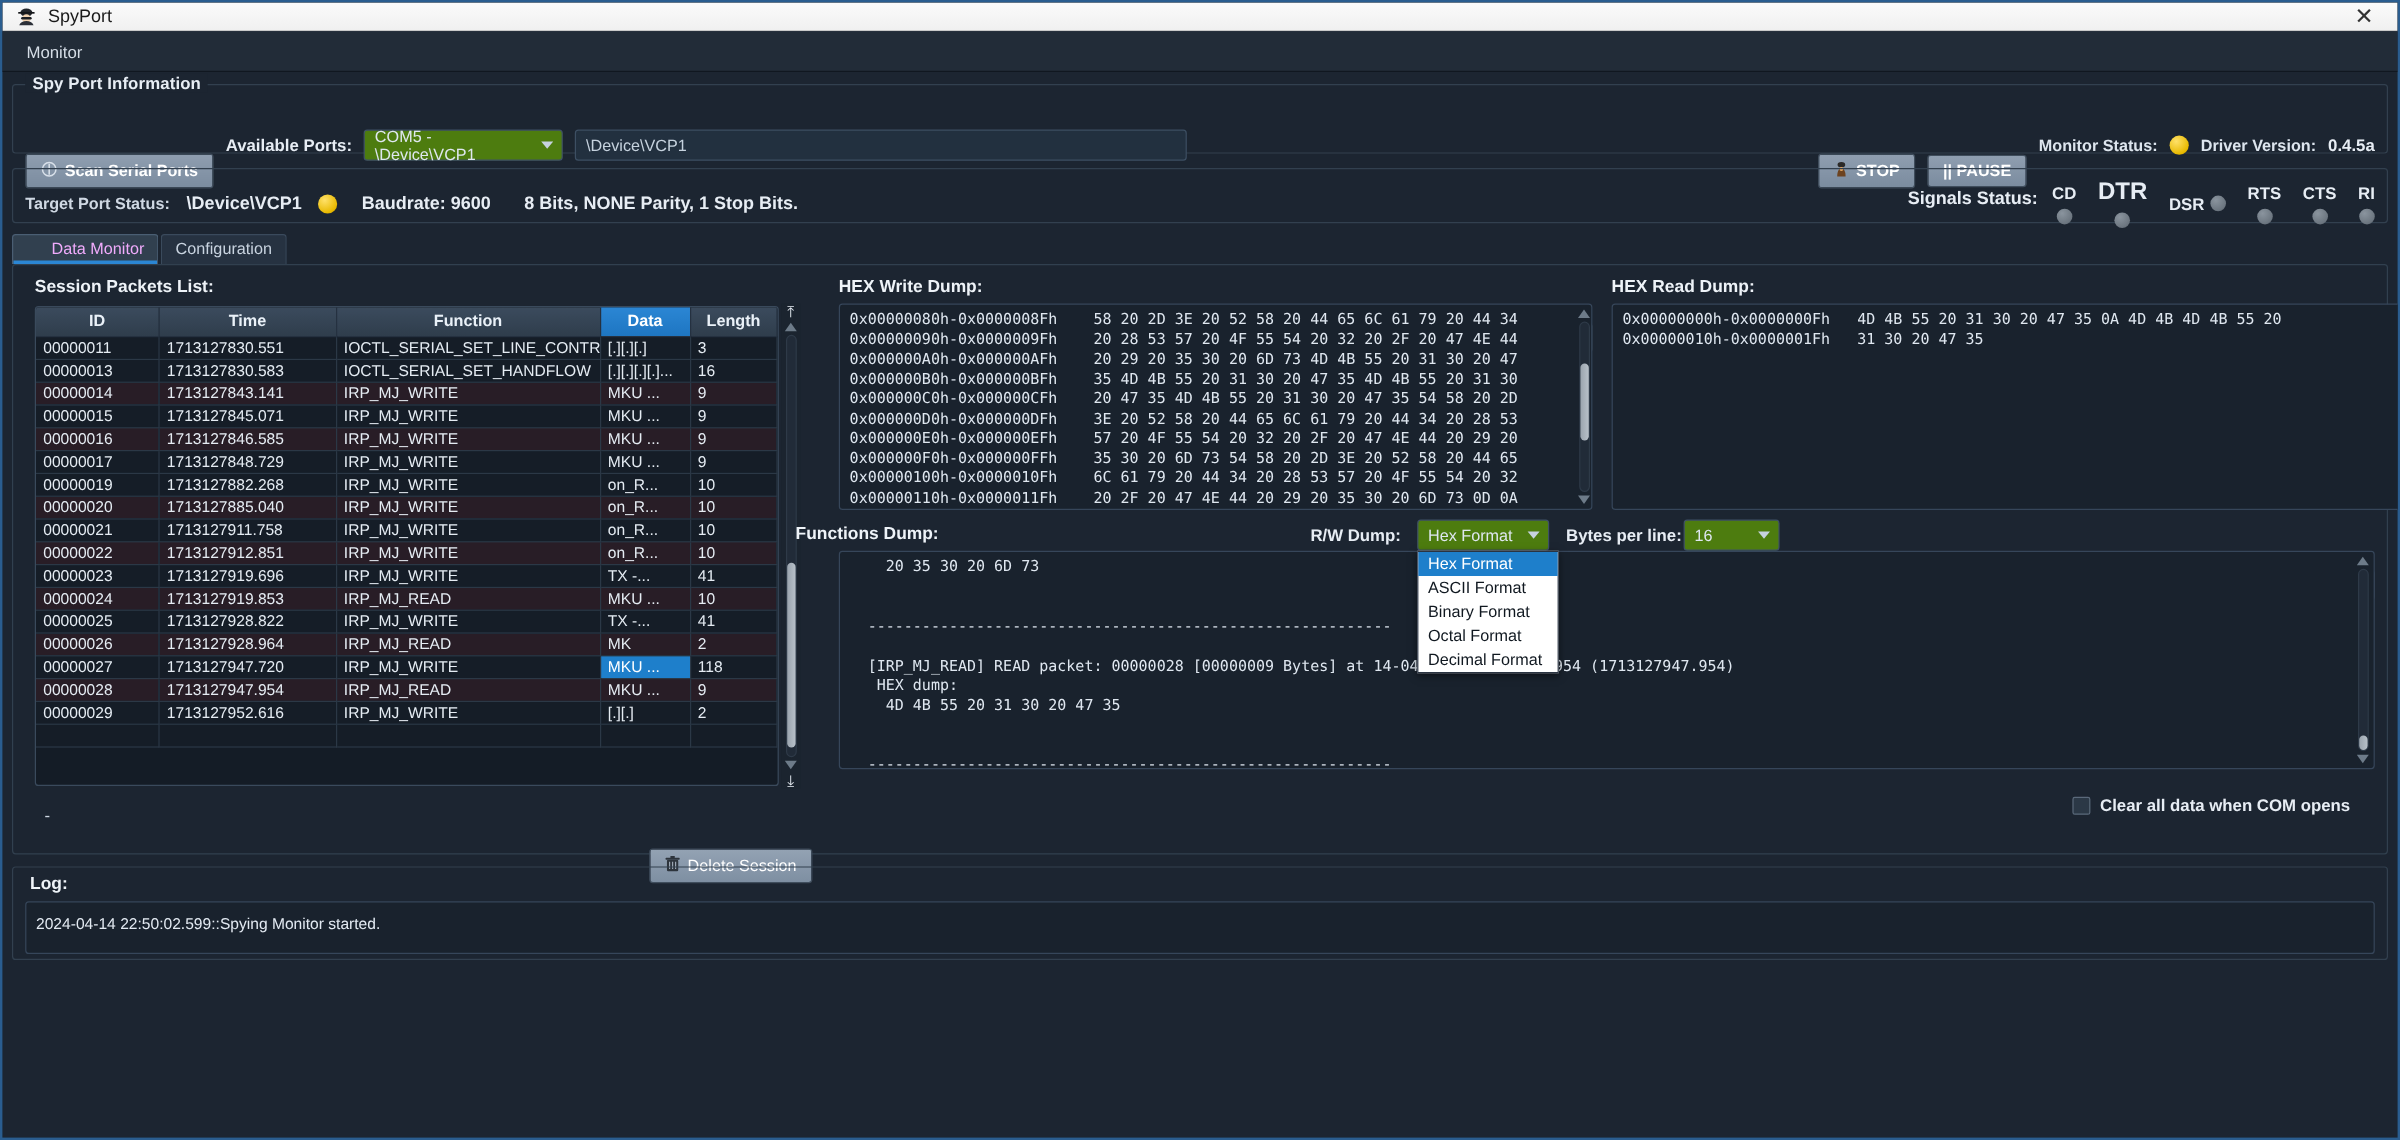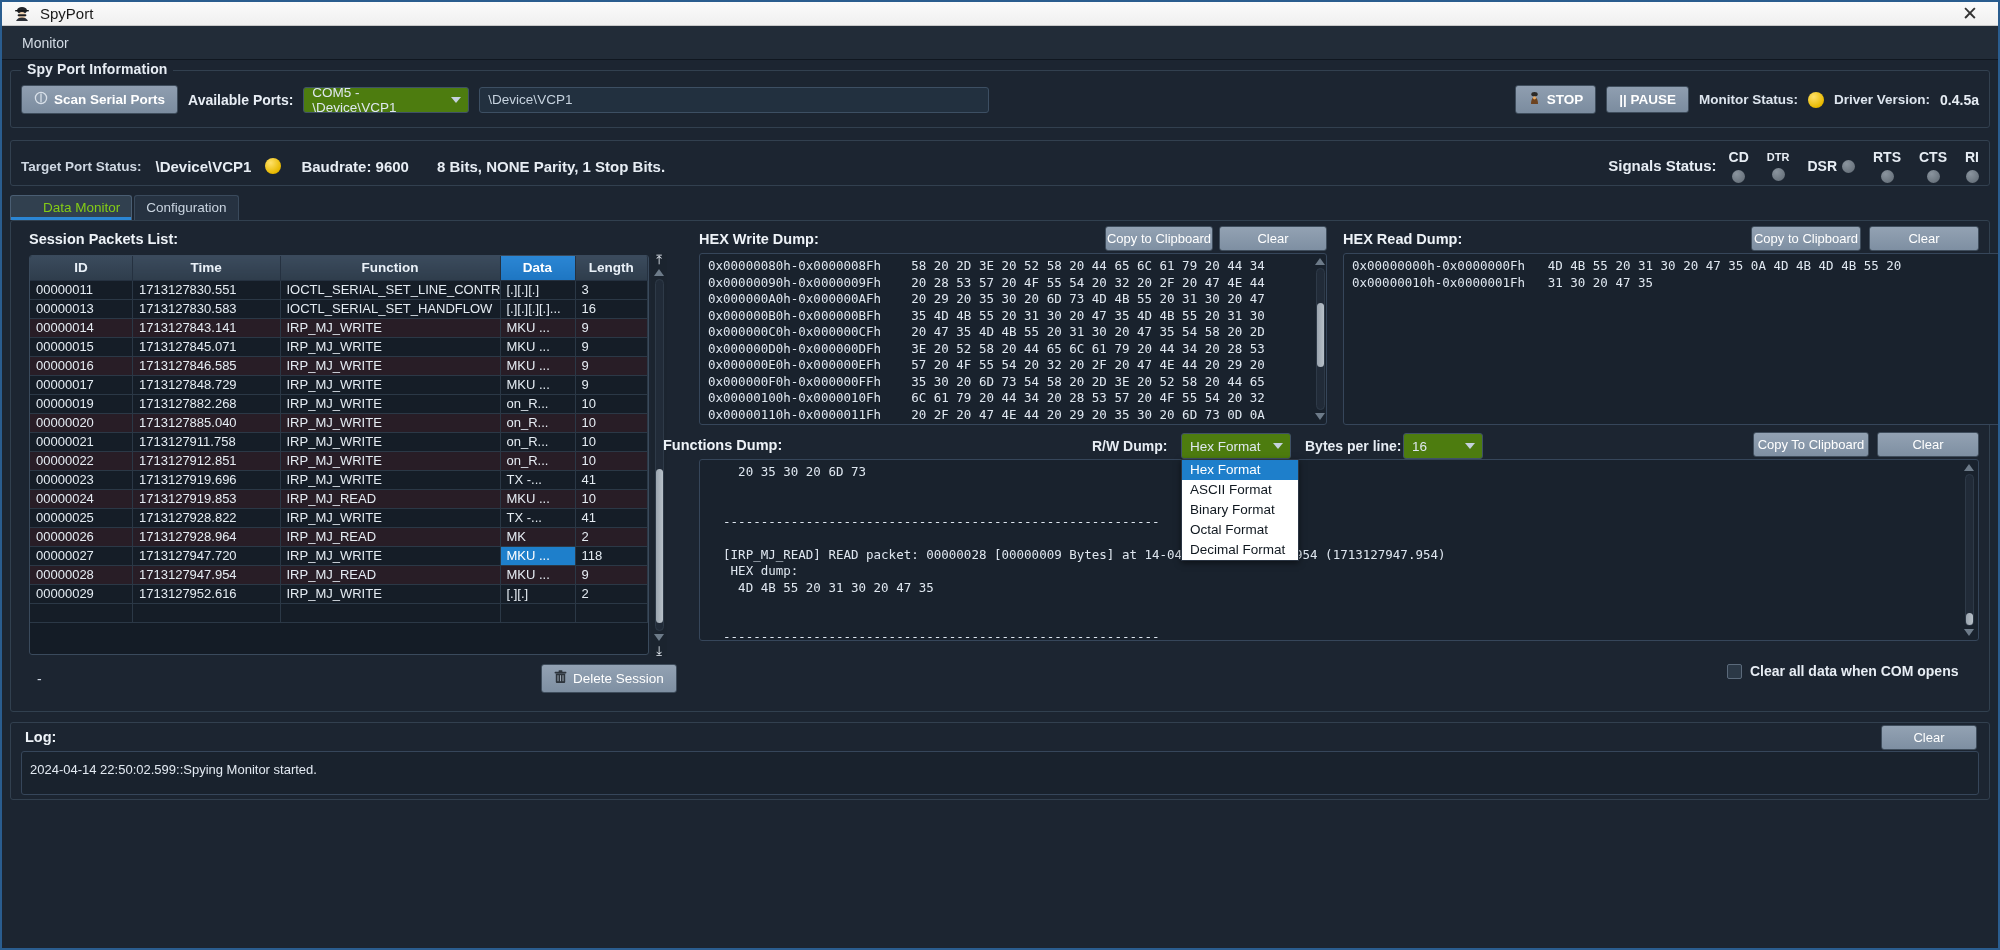--- a/index.html
+++ b/index.html
@@ -74,20 +74,21 @@
     background: linear-gradient(#8f9eb0, #7b8c9f);
     border: 1px solid #3f4d5c;
     border-radius: 3px;
     color: #ffffff;
     font-size: 13.5px;
     font-weight: bold;
     padding: 5px 12px;
     cursor: pointer;
     display: inline-flex; align-items: center; gap: 6px;
     white-space: nowrap;
+    margin-top: 43px;
   }
   .btn.flat {
     background: linear-gradient(#93a2b3, #7e8fa2);
     font-weight: normal;
   }
   .btn.small { font-size: 13px; padding: 4px 10px; font-weight: normal; }
 
   
   .combo {
     position: relative;
@@ -144,21 +145,21 @@
     border-bottom: none;
     border-radius: 3px 3px 0 0;
     padding: 4px 11px 5px 11px;
     font-size: 13.5px;
     color: #c9d4e0;
     cursor: pointer;
     margin-right: 2px;
   }
   .tab.active {
     background: #31404f;
-    color: #84cc16;
+    color: #f0abfc;
     border-color: #4a5e73;
     box-shadow: inset 0 -3px 0 #2b86d4;
     padding-left: 32px;
   }
 
   .panel {
     border: 1px solid #31404f;
     border-radius: 3px;
     margin: 0 8px;
     height: 492px;
@@ -379,21 +380,21 @@
       <div class="lbl" style="font-size:15px; margin-left:14px;">8 Bits, NONE Parity, 1 Stop Bits.</div>
 
       <div class="row" style="margin-left:auto; gap:12px; align-items:flex-start;">
         <div class="lbl" style="font-size:15px; margin-top:8px;">Signals Status:</div>
         <div id="signals" class="row" style="gap:18px;">
             <div style="display: flex; flex-direction: column; align-items: center; gap: 5px;">
               <div class="lbl" style="font-size: 14px;">CD</div>
               <div class="led gray"></div>
             </div>
             <div style="display: flex; flex-direction: column; align-items: center; gap: 5px;">
-              <div class="lbl" style="font-size: 11px;">DTR</div>
+              <div class="lbl" style="font-size: 20px;">DTR</div>
               <div class="led gray"></div>
             </div>
             <div style="display: flex; flex-direction: row; align-items: center; gap: 5px;">
               <div class="lbl" style="font-size: 14px;">DSR</div>
               <div class="led gray"></div>
             </div>
             <div style="display: flex; flex-direction: column; align-items: center; gap: 5px;">
               <div class="lbl" style="font-size: 14px;">RTS</div>
               <div class="led gray"></div>
             </div>

